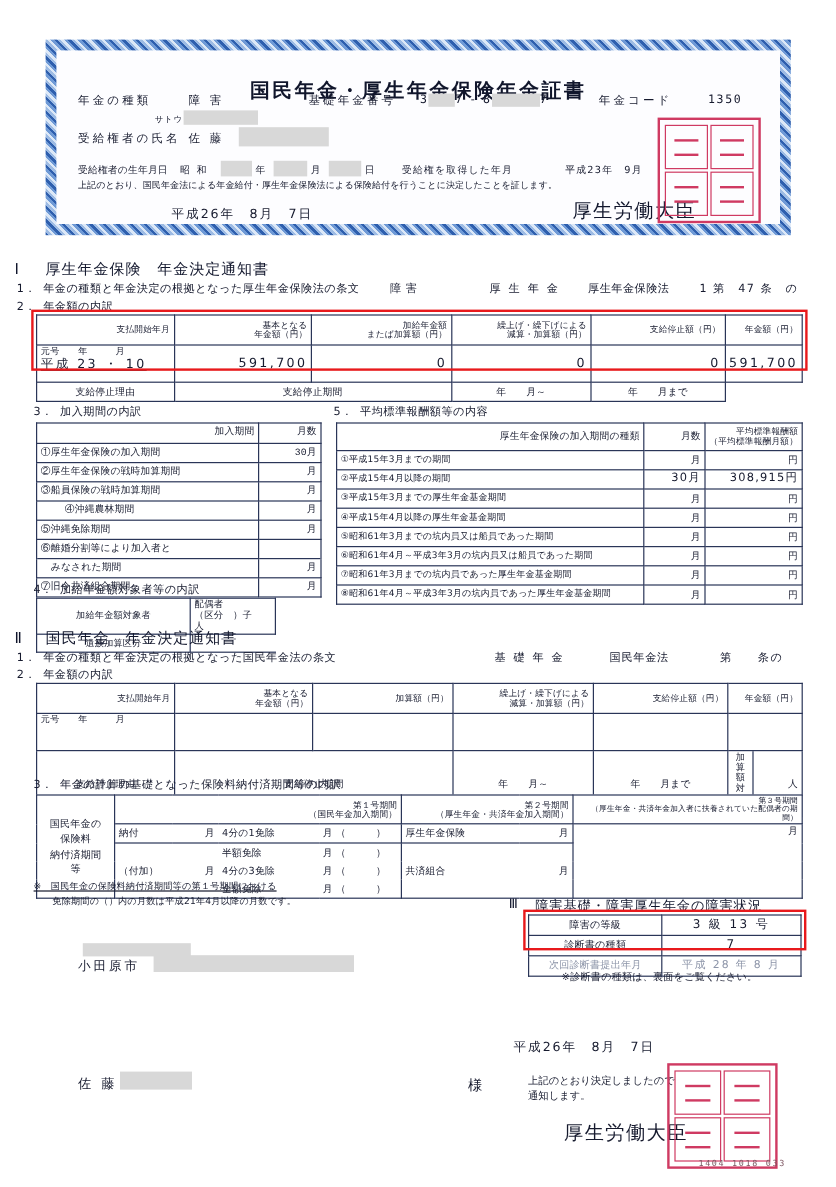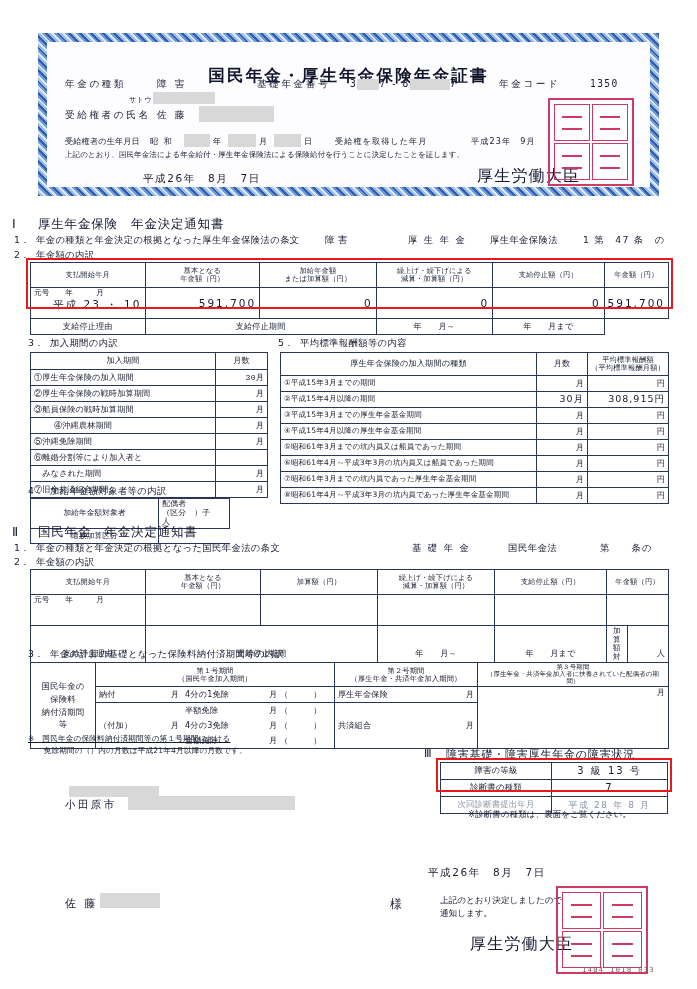--- a/index.html
+++ b/index.html
@@ -49,21 +49,21 @@
   .tiny{font-size:7.6px;letter-spacing:.2px;}
   .rm{font-family:"DejaVu Sans Mono","Liberation Mono",monospace;letter-spacing:1.6px;}
 
   
   table{position:absolute;border-collapse:collapse;background:#fff;}
   table td,table th{
     border:1px solid #2a3558;font-weight:normal;font-size:8.1px;
     padding:1px 3px;line-height:1.15;color:#161a2e;letter-spacing:.2px;
     vertical-align:middle;
   }
-  th{text-align:center;font-size:8px;margin-left:32px;}
+  th{text-align:right;font-size:8px;margin-left:32px;}
   .ctr{text-align:center;}
   .rgt{text-align:right;}
   .num{font-size:10.5px;letter-spacing:2px;font-family:"DejaVu Sans","Liberation Sans",sans-serif;}
   .hd2{font-size:7.2px;line-height:1.1;}
 
   
   .hl{position:absolute;border:2.6px solid #e8191c;box-sizing:border-box;pointer-events:none;}
 
   .docno{position:absolute;right:42px;top:966px;font-size:7px;letter-spacing:1.4px;color:#7c5560;
          font-family:"DejaVu Sans Mono","Liberation Mono",monospace;}
@@ -142,21 +142,21 @@
       <th style="width:108px;height:22px;" class="hd2">支払開始年月</th>
       <th style="width:108px;" class="hd2">基本となる<br>年金額（円）</th>
       <th style="width:110px;" class="hd2">加給年金額<br>またば加算額（円）</th>
       <th style="width:110px;" class="hd2">繰上げ・繰下げによる<br>減算・加算額（円）</th>
       <th style="width:105px;" class="hd2">支給停止額（円）</th>
       <th class="hd2">年金額（円）</th>
     </tr>
     <tr>
       <td style="height:28px;vertical-align:top;">
         <div style="font-size:7.6px;">元号　　年　　　月</div>
-        <div class="num" style="text-align:right;">平成 23 ・ 10</div>
+        <div class="num" style="text-align:left;text-decoration:underline;">平成 23 ・ 10</div>
       </td>
       <td class="rgt num">591,700</td>
       <td class="rgt num">0</td>
       <td class="rgt num">0</td>
       <td class="rgt num">0</td>
       <td class="rgt num">591,700</td>
     </tr>
     <tr>
       <td class="ctr" style="height:13px;">支給停止理由</td>
       <td class="ctr" colspan="2">支給停止期間</td>

